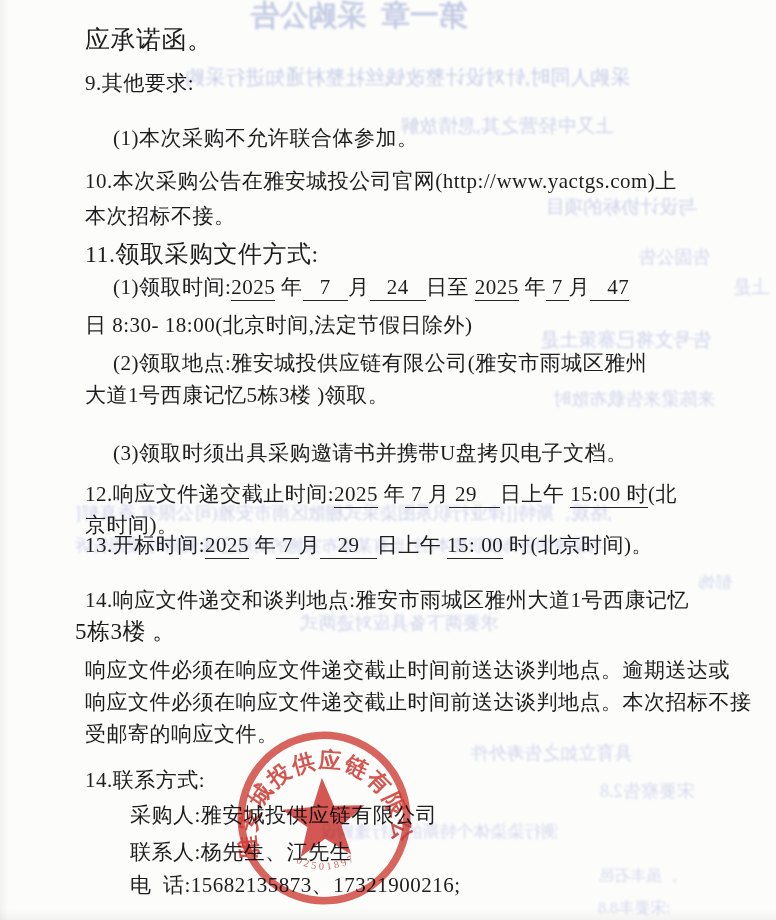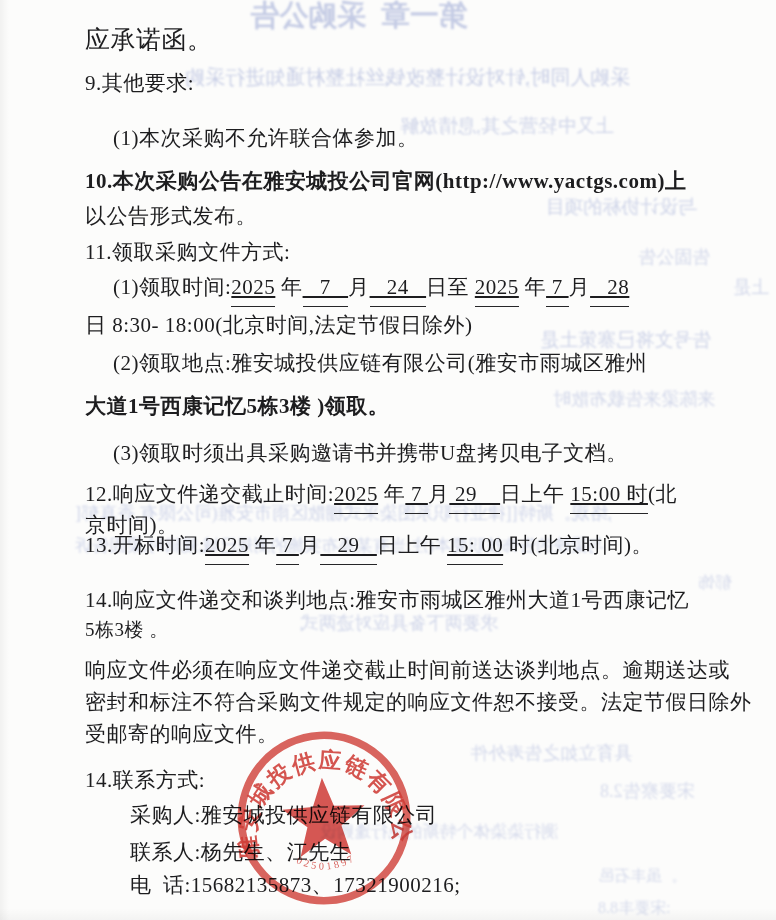--- a/index.html
+++ b/index.html
@@ -14,22 +14,21 @@
       linear-gradient(90deg, rgba(0,0,0,.045) 0px, rgba(0,0,0,0) 9px),
       linear-gradient(0deg, rgba(0,0,0,.035) 0px, rgba(0,0,0,0) 12px),
       #fcfcfb;
   }
   .doc-line{
     position:absolute;white-space:pre;color:#1d1d1f;
     letter-spacing:.5px;line-height:1.25;
   }
   .doc-line .u{
     border-bottom:1.6px solid #262628;
-    padding-bottom:7px;
-    text-decoration:underline;
+    padding-bottom:1px;
   }
   .bleed{
     position:absolute;white-space:pre;
     transform:scaleX(-1);
     filter:blur(1.1px);
     color:#8d9bce;
     pointer-events:none;
   }
   .bleed.bold{font-weight:bold;filter:blur(.9px);}
   #stamp{
@@ -61,35 +60,35 @@
       <div class="bleed" style="left: 600px; top: 779px; font-size: 18px; opacity: 0.35; color: rgb(141, 155, 206);">宋要察告2.8</div>
       <div class="bleed" style="left: 320px; top: 820px; font-size: 17px; opacity: 0.36; color: rgb(141, 155, 206);">测行染染体个特斯的免行逢购设</div>
       <div class="bleed" style="left: 598px; top: 866px; font-size: 16px; opacity: 0.34; color: rgb(141, 155, 206);">。虽丰石邑</div>
       <div class="bleed" style="left: 598px; top: 898px; font-size: 16px; opacity: 0.34; color: rgb(141, 155, 206);">:宋要丰8.8</div>
     </div>
 
   <div id="text-layer">
       <div class="doc-line" style="left: 85px; top: 12px; font-size: 25px; margin-top: 12px;"><span>应承诺函。</span></div>
       <div class="doc-line" style="left: 85px; top: 70px; font-size: 21px;"><span>9.其他要求:</span></div>
       <div class="doc-line" style="left: 113px; top: 125px; font-size: 21px;"><span>(1)本次采购不允许联合体参加。</span></div>
-      <div class="doc-line" style="left: 85px; top: 168px; font-size: 21px; font-weight: bold;"><span>10.本次采购公告在雅安城投公司官网(http://www.yactgs.com)上</span></div>
-      <div class="doc-line" style="left: 85px; top: 203px; font-size: 21px;"><span>以公告形式发布。</span></div>
-      <div class="doc-line" style="left: 85px; top: 239px; font-size: 21px;"><span>11.领取采购文件方式:</span></div>
-      <div class="doc-line" style="left: 113px; top: 274px; font-size: 21px;"><span>(1)领取时间:</span><span class="u">2025</span><span> 年</span><span class="u">   7   </span><span>月</span><span class="u">   24   </span><span>日至 </span><span class="u">2025</span><span> 年</span><span class="u"> 7 </span><span>月</span><span class="u">   28</span></div>
+      <div class="doc-line" style="left: 85px; top: 168px; font-size: 21px;"><span>10.本次采购公告在雅安城投公司官网(http://www.yactgs.com)上</span></div>
+      <div class="doc-line" style="left: 85px; top: 203px; font-size: 21px;"><span>本次招标不接。</span></div>
+      <div class="doc-line" style="left: 85px; top: 239px; font-size: 24px;"><span>11.领取采购文件方式:</span></div>
+      <div class="doc-line" style="left: 113px; top: 274px; font-size: 21px;"><span>(1)领取时间:</span><span class="u">2025</span><span> 年</span><span class="u">   7   </span><span>月</span><span class="u">   24   </span><span>日至 </span><span class="u">2025</span><span> 年</span><span class="u"> 7 </span><span>月</span><span class="u">   47</span></div>
       <div class="doc-line" style="left: 85px; top: 312px; font-size: 21px; text-align: center;"><span>日 8:30- 18:00(北京时间,法定节假日除外)</span></div>
       <div class="doc-line" style="left: 113px; top: 350px; font-size: 21px;"><span>(2)领取地点:雅安城投供应链有限公司(雅安市雨城区雅州</span></div>
-      <div class="doc-line" style="left: 85px; top: 393px; font-size: 21px; font-weight: bold;"><span>大道1号西康记忆5栋3楼 )领取。</span></div>
+      <div class="doc-line" style="left: 85px; top: 382px; font-size: 21px;"><span>大道1号西康记忆5栋3楼 )领取。</span></div>
       <div class="doc-line" style="left: 113px; top: 440px; font-size: 21px;"><span>(3)领取时须出具采购邀请书并携带U盘拷贝电子文档。</span></div>
       <div class="doc-line" style="left: 85px; top: 481px; font-size: 21px;"><span>12.响应文件递交截止时间:</span><span class="u">2025</span><span> 年</span><span class="u"> 7 </span><span>月</span><span class="u"> 29    </span><span>日上午 </span><span class="u">15:00 时</span><span>(北</span></div>
       <div class="doc-line" style="left: 85px; top: 512px; font-size: 21px;"><span>京时间)。</span></div>
       <div class="doc-line" style="left: 85px; top: 532px; font-size: 21px;"><span>13.开标时间:</span><span class="u">2025</span><span> 年</span><span class="u"> 7 </span><span>月</span><span class="u">   29   </span><span>日上午 </span><span class="u">15: 00</span><span> 时(北京时间)。</span></div>
       <div class="doc-line" style="left: 85px; top: 587px; font-size: 21px; text-align: center;"><span>14.响应文件递交和谈判地点:雅安市雨城区雅州大道1号西康记忆</span></div>
-      <div class="doc-line" style="left: 85px; top: 618px; font-size: 19px;"><span>5栋3楼 。</span></div>
+      <div class="doc-line" style="left: 75px; top: 618px; font-size: 23px;"><span>5栋3楼 。</span></div>
       <div class="doc-line" style="left: 85px; top: 657px; font-size: 21px;"><span>响应文件必须在响应文件递交截止时间前送达谈判地点。逾期送达或</span></div>
-      <div class="doc-line" style="left: 85px; top: 689px; font-size: 21px;"><span>密封和标注不符合采购文件规定的响应文件恕不接受。法定节假日除外</span></div>
+      <div class="doc-line" style="left: 85px; top: 689px; font-size: 21px;"><span>响应文件必须在响应文件递交截止时间前送达谈判地点。本次招标不接</span></div>
       <div class="doc-line" style="left: 85px; top: 721px; font-size: 21px; font-family: Liberation Serif, serif;"><span>受邮寄的响应文件。</span></div>
       <div class="doc-line" style="left: 85px; top: 767px; font-size: 21px;"><span>14.联系方式:</span></div>
       <div class="doc-line" style="left: 130px; top: 802px; font-size: 21px;"><span>采购人:雅安城投供应链有限公司</span></div>
       <div class="doc-line" style="left: 130px; top: 839px; font-size: 21px;"><span>联系人:杨先生、江先生</span></div>
       <div class="doc-line" style="left: 130px; top: 872px; font-size: 21px;"><span>电  话:15682135873、17321900216;</span></div>
     </div>
 
   <svg id="stamp" viewBox="0 0 200 200" xmlns="http://www.w3.org/2000/svg">
     <defs>
       <path id="arcTop" d="M 28 138 A 74 74 0 1 1 172 138" fill="none"></path>

